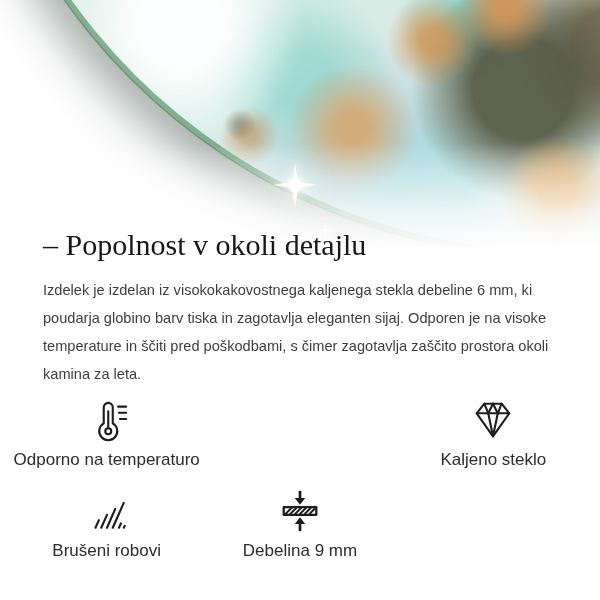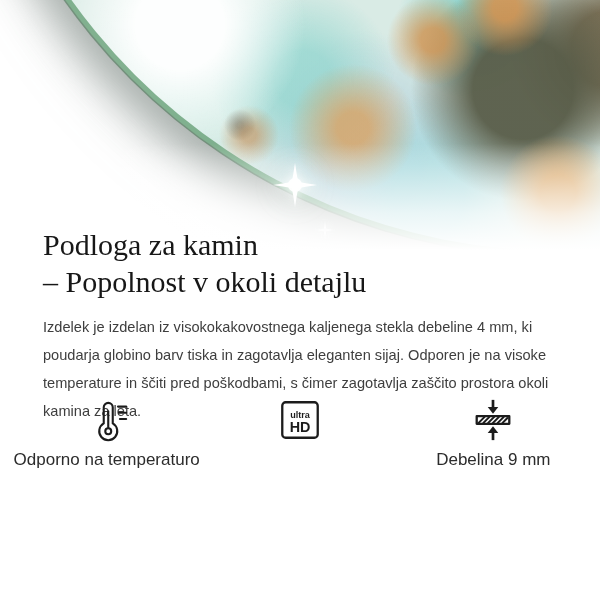--- a/index.html
+++ b/index.html
@@ -69,54 +69,70 @@
       <circle cx="23" cy="23" r="7" fill="rgba(255,255,255,0.9)"></circle>
       <path d="M23 1 L26 20 L45 23 L26 26 L23 45 L20 26 L1 23 L20 20 Z" fill="#ffffff"></path>
     </svg>
     <svg class="sparkle-small" width="18" height="18" viewBox="0 0 46 46">
       <path d="M23 1 L26 20 L45 23 L26 26 L23 45 L20 26 L1 23 L20 20 Z" fill="#ffffff"></path>
     </svg>
   </div>
 
   <div class="content">
     <h1>
-      <span class="h-line">Podloga za kamin</span>
       <span class="h-line">– Popolnost v okoli detajlu</span>
     </h1>
-    <p class="desc">Izdelek je izdelan iz visokokakovostnega kaljenega stekla debeline 4 mm, ki poudarja globino barv tiska in zagotavlja eleganten sijaj. Odporen je na visoke temperature in ščiti pred poškodbami, s čimer zagotavlja zaščito prostora okoli kamina za leta.</p>
+    <p class="desc">Izdelek je izdelan iz visokokakovostnega kaljenega stekla debeline 6 mm, ki poudarja globino barv tiska in zagotavlja eleganten sijaj. Odporen je na visoke temperature in ščiti pred poškodbami, s čimer zagotavlja zaščito prostora okoli kamina za leta.</p>
   </div>
 
   <div class="features">
 
     <div class="feature">
       <span class="feature-icon">
         <svg class="ico" width="46" height="46" viewBox="0 0 48 48">
           <path d="M20.6 27.6 V10.8 a4.7 4.7 0 0 1 9.4 0 V27.6 a9.4 9.4 0 1 1 -9.4 0 Z"></path>
           <line x1="25.3" y1="15" x2="25.3" y2="32"></line>
           <circle cx="25.3" cy="35.7" r="3.1"></circle>
           <line x1="35.5" y1="10" x2="44" y2="10"></line>
           <line x1="36.5" y1="16.5" x2="44" y2="16.5"></line>
           <line x1="37.5" y1="23" x2="44" y2="23"></line>
         </svg>
       </span>
       <span class="feature-label">Odporno na temperaturo</span>
     </div>
 
     <div class="feature">
-      <span class="feature-icon">
-        <svg class="ico" width="46" height="46" viewBox="0 0 48 48">
-          <rect x="5.5" y="5.5" width="37" height="37" rx="3.5" stroke-width="2.4"></rect>
-          <text x="24" y="21.5" text-anchor="middle" font-size="9.5" font-weight="600">ultra</text>
-          <text x="24" y="37" text-anchor="middle" font-size="15" font-weight="700">HD</text>
-        </svg>
-      </span>
     </div>
 
 
+    <div class="feature">
+      <span class="feature-icon">
+        <svg class="ico" width="46" height="46" viewBox="0 0 48 48" stroke-width="2">
+          <path d="M15 7 H33 L41 17 L24 41 L7 17 Z"></path>
+          <line x1="7" y1="17" x2="41" y2="17"></line>
+          <path d="M15 7 L19 17 L24 41 L29 17 L33 7"></path>
+          <path d="M24 7 L19 17 M24 7 L29 17"></path>
+        </svg>
+      </span>
+      <span class="feature-label">Kaljeno steklo</span>
+    </div>
 
+    <div class="feature">
+      <span class="feature-icon">
+        <svg class="ico" width="46" height="46" viewBox="0 0 48 48" stroke-width="3.4" stroke-linecap="butt">
+          <line x1="12" y1="41.5" x2="15.5" y2="33.5"></line>
+          <line x1="18" y1="41.5" x2="24" y2="28"></line>
+          <line x1="24" y1="41.5" x2="32.5" y2="22"></line>
+          <line x1="30" y1="41.5" x2="41.5" y2="15.5"></line>
+          <line x1="36.5" y1="41.5" x2="38.5" y2="37"></line>
+          <line x1="41.5" y1="41.5" x2="42.5" y2="39.5"></line>
+        </svg>
+      </span>
+      <span class="feature-label">Brušeni robovi</span>
+    </div>
 
     <div class="feature">
       <span class="feature-icon">
         <svg class="ico" width="46" height="46" viewBox="0 0 48 48" stroke-width="2">
           <rect class="fill" x="22.6" y="3" width="2.8" height="7.5"></rect>
           <polygon class="fill" points="24,17.5 18.5,10.5 29.5,10.5"></polygon>
           <rect x="7" y="20" width="34" height="8" stroke-width="2.4"></rect>
           <line x1="9" y1="27" x2="15" y2="21"></line>
           <line x1="14" y1="27" x2="20" y2="21"></line>
           <line x1="19" y1="27" x2="25" y2="21"></line>

